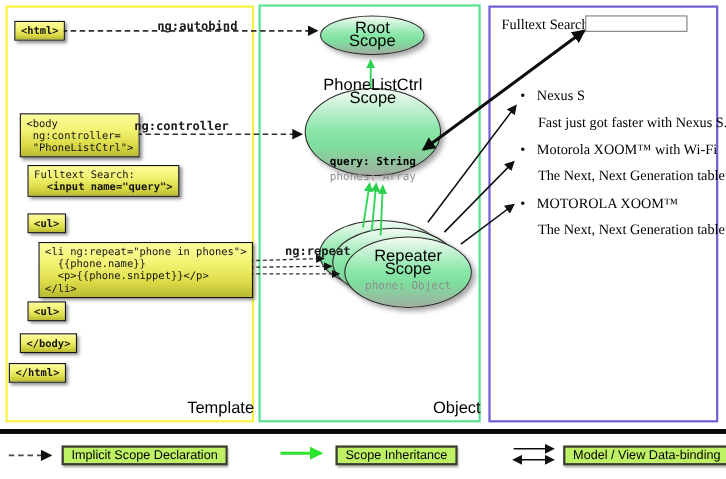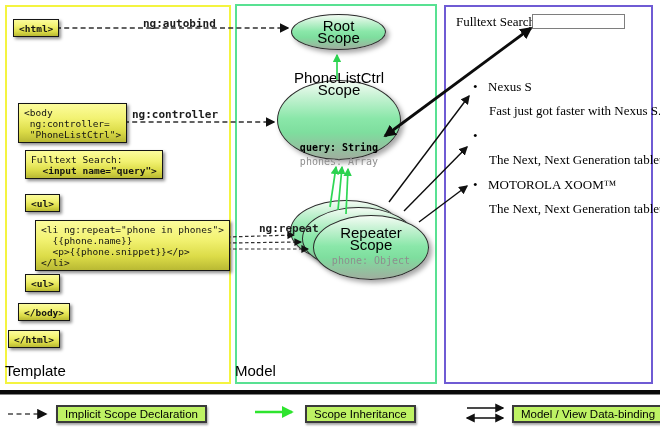--- a/index.html
+++ b/index.html
@@ -3,21 +3,21 @@
 <meta charset="utf-8">
 <style>
   html,body{margin:0;padding:0;background:#fff;}
   #stage{position:relative;width:660px;height:435px;background:#fff;overflow:hidden;
          font-family:"Liberation Sans",sans-serif;}
   
   .col{position:absolute;border:2px solid;box-sizing:border-box;background:transparent;z-index:1;}
   #col-template{left:5px;top:5px;width:226px;height:379px;border-color:#f4f440;}
   #col-model{left:235px;top:4px;width:202px;height:380px;border-color:#58e192;}
   #col-view{left:444px;top:5px;width:209px;height:379px;border-color:#6f5bd4;}
-  .col-title{position:absolute;top:362px;font-size:15px;color:#000;text-align:left;z-index:2;}
+  .col-title{position:absolute;top:362px;font-size:15px;color:#000;text-align:right;z-index:2;}
   #title-template{left:5px;width:226px;}
   #title-model{left:235px;width:202px;}
   #title-view{left:444px;width:209px;}
   
   .ybox{position:absolute;z-index:5;font-family:"DejaVu Sans Mono","Liberation Mono",monospace;
         font-size:9.5px;line-height:11px;color:#131313;white-space:pre;
         background:linear-gradient(180deg,#fcfc9c 0%,#f2f272 38%,#dcdc48 72%,#b9b933 100%);
         border:1px solid #161616;box-shadow:2px 2px 3px rgba(0,0,0,.45);padding:2.5px 5px;}
   .ybold{font-weight:bold;}
   #box-html{left:13px;top:19px;}
@@ -25,21 +25,21 @@
   #box-fulltext{left:25px;top:150px;}
   #box-ul1{left:25px;top:194px;}
   #box-li{left:35px;top:220px;}
   #box-ul2{left:25px;top:274px;}
   #box-bodyclose{left:18px;top:303px;}
   #box-htmlclose{left:8px;top:330px;}
   
   .arrow-label{position:absolute;z-index:5;font-family:"DejaVu Sans Mono","Liberation Mono",monospace;
                font-size:11px;font-weight:bold;color:#1c1c1c;}
   #lbl-autobind{left:143px;top:17px;}
-  #lbl-controller{left:132px;top:108px;}
+  #lbl-controller{left:122px;top:108px;}
   #lbl-repeat{left:235px;top:222px;margin-left:24px;}
   
   .ellipse{position:absolute;z-index:3;border-radius:50%;border:1.5px solid #2b2b2b;
            background:linear-gradient(180deg,#f4fcf4 0%,#c6f2d3 20%,#8ae7a9 48%,#7ede9e 66%,#a0ae9f 100%);
            box-shadow:3px 3px 5px rgba(0,0,0,.35);
            display:flex;flex-direction:column;align-items:center;justify-content:center;text-align:center;}
   .scope-name{font-size:15px;line-height:12px;white-space:pre;color:#000;}
   .scope-prop{font-family:"DejaVu Sans Mono","Liberation Mono",monospace;font-size:10px;line-height:12.5px;white-space:pre;}
   .prop-bold{font-weight:bold;color:#000;}
   .prop-gray{color:#8e8e8e;}
@@ -82,21 +82,21 @@
 </head>
 <body>
 
 <div id="stage">
 
   <div class="col" id="col-template"></div>
   <div class="col" id="col-model"></div>
   <div class="col" id="col-view"></div>
 
   <div class="col-title" id="title-template">Template</div>
-  <div class="col-title" id="title-model">Model</div>
+  <div class="col-title" id="title-model">Object</div>
 
   <div class="ellipse" id="el-root">
     <div class="scope-name">Root
 Scope</div>
   </div>
   <div class="ellipse" id="el-phonelist">
     <div class="scope-name">PhoneListCtrl
 Scope</div>
     <div class="props">
       <div class="scope-prop prop-bold">query: String</div>
@@ -111,21 +111,21 @@
     <div class="props">
       <div class="scope-prop prop-gray">phone: Object</div>
     </div>
   </div>
 
   <div class="vtext" id="v-fulltext">Fulltext Search:</div>
   <input id="v-input" type="text" value="" style="">
 
   <div class="vtext" id="v-t1"><span class="bullet"></span><span>Nexus S</span></div>
   <div class="vtext" id="v-d1">Fast just got faster with Nexus S.</div>
-  <div class="vtext" id="v-t2"><span class="bullet"></span></div>
+  <div class="vtext" id="v-t2"><span class="bullet"></span><span>Motorola XOOM™ with Wi-Fi</span></div>
   <div class="vtext" id="v-d2">The Next, Next Generation tablet.</div>
   <div class="vtext" id="v-t3"><span class="bullet"></span><span>MOTOROLA XOOM™</span></div>
   <div class="vtext" id="v-d3">The Next, Next Generation tablet.</div>
 
   <svg id="arrows" width="660" height="435" viewBox="0 0 660 435">
     <defs>
       <marker id="mb" viewBox="0 0 10 10" refX="8.5" refY="5" markerWidth="6.5" markerHeight="6.5" orient="auto-start-reverse">
         <path d="M0,0 L10,5 L0,10 z" fill="#111"></path>
       </marker>
       <marker id="mt" viewBox="0 0 10 10" refX="8.5" refY="5" markerWidth="4.4" markerHeight="4.4" orient="auto-start-reverse">

